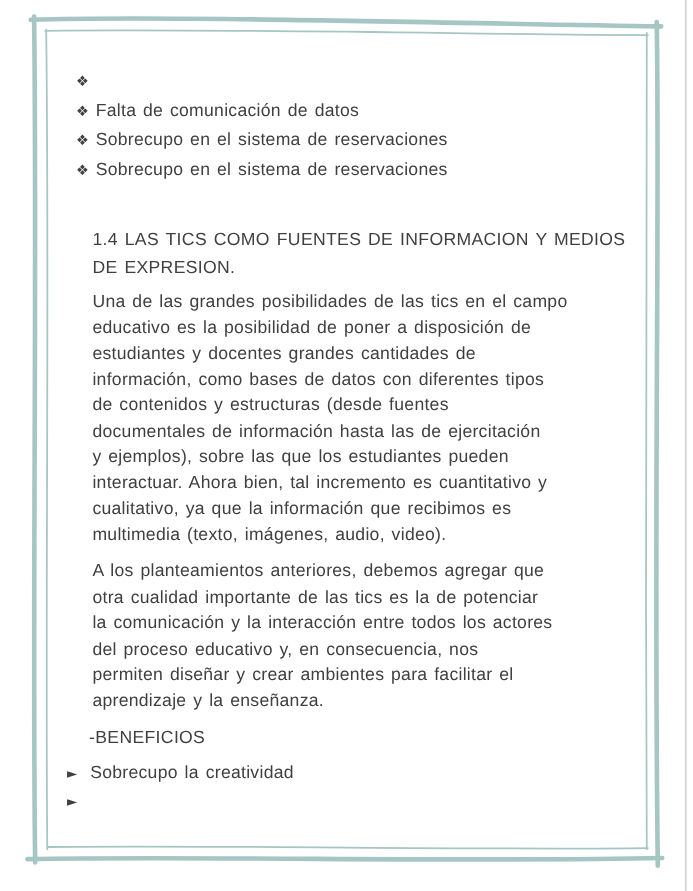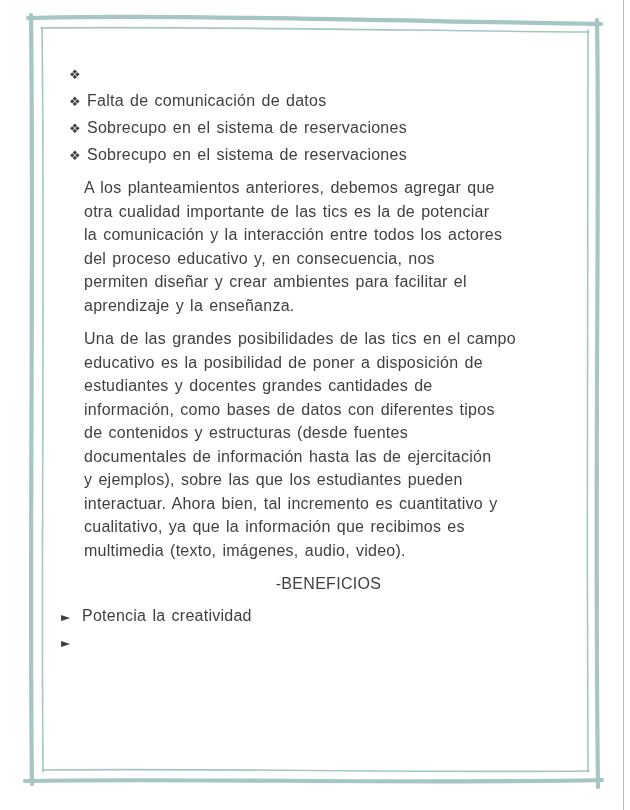--- a/index.html
+++ b/index.html
@@ -74,21 +74,20 @@
     letter-spacing: 0.25px;
     word-spacing: 1.5px;
     white-space: pre-line;
   }
   .paragraph + .paragraph { margin-top: 10px; }
   .benefits-label {
     margin: 10px 0 0 -3px;
     font-size: 16px;
     line-height: 24px;
     letter-spacing: 0.3px;
-    text-align: center;
   }
 </style>
 </head>
 <body>
 
 <div class="page">
 
   <svg class="frame" width="630" height="810" viewBox="0 0 630 810" aria-hidden="true">
     <g class="frame-outer">
       <path d="M 28 18 C 150 14, 400 21, 601 24"></path>
@@ -118,45 +117,47 @@
       <div class="list-item">
         <span class="bullet-diamond">❖</span>
         <span>Sobrecupo en el sistema de reservaciones</span>
       </div>
       <div class="list-item">
         <span class="bullet-diamond">❖</span>
         <span>Sobrecupo en el sistema de reservaciones</span>
       </div>
     </div>
 
-
-    <p class="paragraph">A los planteamientos anteriores, debemos agregar que
-otra cualidad importante de las tics es la de potenciar
-la comunicación y la interacción entre todos los actores
-del proceso educativo y, en consecuencia, nos
-permiten diseñar y crear ambientes para facilitar el
-aprendizaje y la enseñanza.</p>
+    <h2 class="section-heading">1.4 LAS TICS COMO FUENTES DE INFORMACION Y MEDIOS
+DE EXPRESION.</h2>
 
     <p class="paragraph">Una de las grandes posibilidades de las tics en el campo
 educativo es la posibilidad de poner a disposición de
 estudiantes y docentes grandes cantidades de
 información, como bases de datos con diferentes tipos
 de contenidos y estructuras (desde fuentes
 documentales de información hasta las de ejercitación
 y ejemplos), sobre las que los estudiantes pueden
 interactuar. Ahora bien, tal incremento es cuantitativo y
 cualitativo, ya que la información que recibimos es
 multimedia (texto, imágenes, audio, video).</p>
 
+    <p class="paragraph">A los planteamientos anteriores, debemos agregar que
+otra cualidad importante de las tics es la de potenciar
+la comunicación y la interacción entre todos los actores
+del proceso educativo y, en consecuencia, nos
+permiten diseñar y crear ambientes para facilitar el
+aprendizaje y la enseñanza.</p>
+
     <div class="benefits-label">-BENEFICIOS</div>
 
     <div class="bullet-list benefits-list">
       <div class="list-item">
         <span class="bullet-arrow">►</span>
-        <span>Potencia la creatividad</span>
+        <span>Sobrecupo la creatividad</span>
       </div>
       <div class="list-item">
         <span class="bullet-arrow">►</span>
       </div>
     </div>
 
   </div>
 </div>
 
 </body></html>

